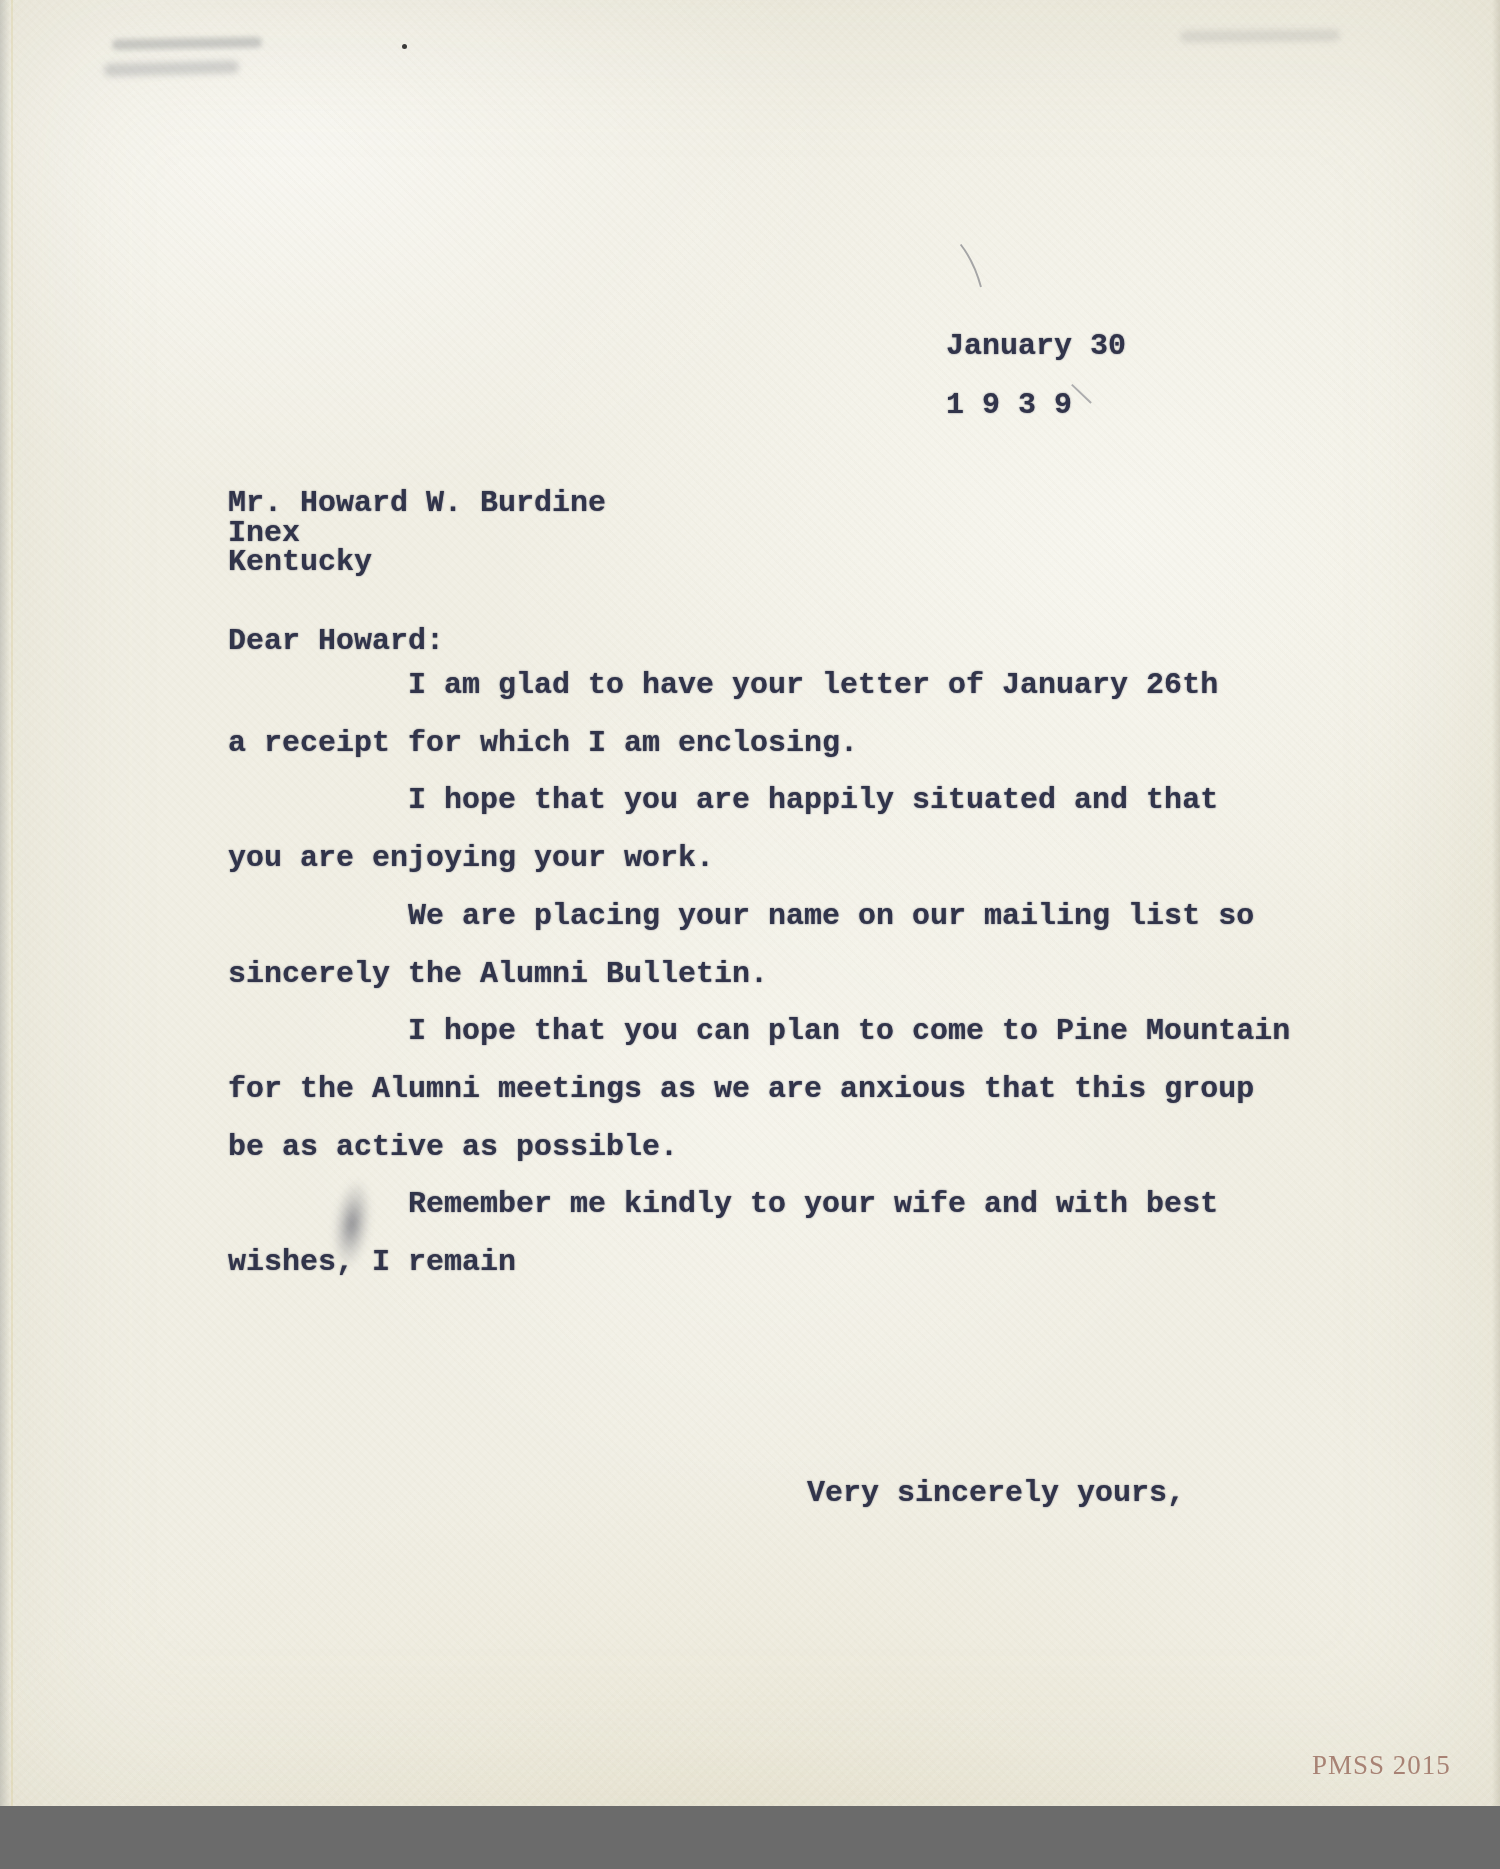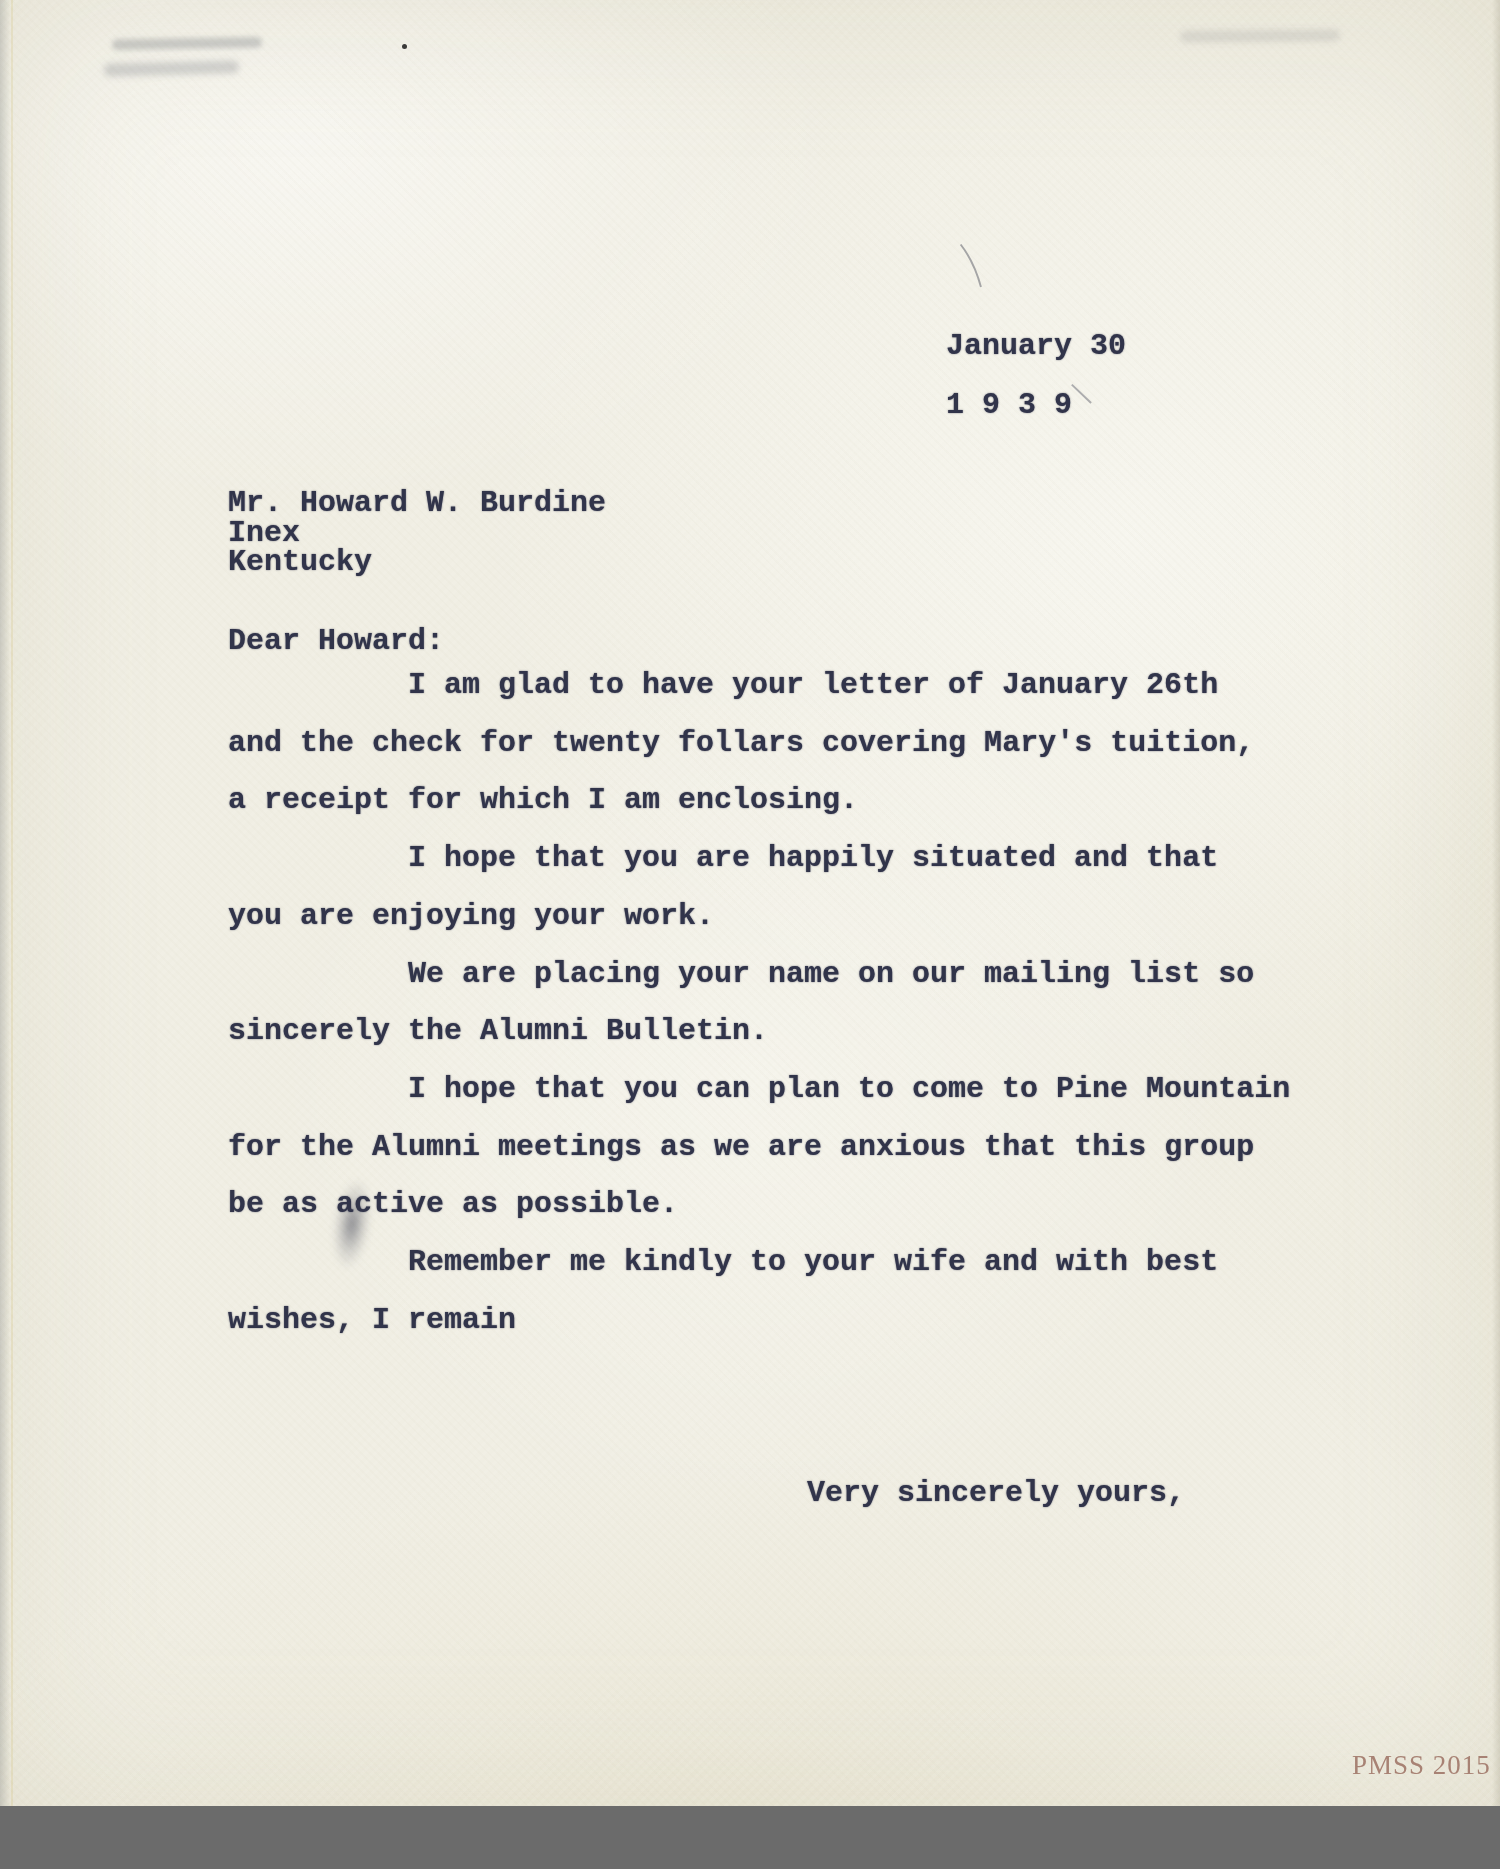--- a/index.html
+++ b/index.html
@@ -39,21 +39,20 @@
   .salutation   { left:228px; top:626px;  line-height:30px; }
   .body-block   { left:228px; top:657px;  line-height:57.7px; width:1120px; }
   .body-block .line.indent { padding-left:180px; }
   .closing      { left:807px; top:1478px; line-height:30px; }
   .watermark {
     position:absolute; left:1312px; top:1750px;
     font-family:"Liberation Serif","DejaVu Serif",serif;
     font-size:27px; font-weight:400;
     letter-spacing:1px; color:#a1786a; opacity:0.9;
     white-space:nowrap;
-    margin-left:40px;
   }
   
   .edge-left   { position:absolute; left:0; top:0; bottom:0; width:10px;
                  background:linear-gradient(to right, rgba(105,110,112,0.55), rgba(105,110,112,0)); opacity:.45; }
   .edge-line   { position:absolute; left:11px; top:0; bottom:0; width:2px; background:rgba(205,185,95,0.18); }
   .edge-right  { position:absolute; right:0; top:0; bottom:0; width:8px;
                  background:linear-gradient(to left, rgba(160,155,135,0.28), rgba(160,155,135,0)); }
   .ghost       { position:absolute; border-radius:6px; filter:blur(2.5px); transform:rotate(-1deg); }
   .ghost.g1    { left:112px;  top:38px; width:150px; height:11px; background:rgba(110,112,118,0.30); }
   .ghost.g2    { left:104px;  top:62px; width:135px; height:13px; background:rgba(110,112,118,0.26); filter:blur(3px); transform:rotate(-1.5deg); }
@@ -95,21 +94,20 @@
   <div class="type recipient">
       <div class="line">Mr. Howard W. Burdine</div>
       <div class="line">Inex</div>
       <div class="line">Kentucky</div>
     </div>
 
   <div class="type salutation">Dear Howard:</div>
 
   <div class="type body-block">
       <div class="line indent">I am glad to have your letter of January 26th</div>
-      <div class="line">and the check for twenty follars covering Mary's tuition,</div>
       <div class="line">a receipt for which I am enclosing.</div>
       <div class="line indent">I hope that you are happily situated and that</div>
       <div class="line">you are enjoying your work.</div>
       <div class="line indent">We are placing your name on our mailing list so</div>
       <div class="line">sincerely the Alumni Bulletin.</div>
       <div class="line indent">I hope that you can plan to come to Pine Mountain</div>
       <div class="line">for the Alumni meetings as we are anxious that this group</div>
       <div class="line">be as active as possible.</div>
       <div class="line indent">Remember me kindly to your wife and with best</div>
       <div class="line">wishes, I remain</div>

